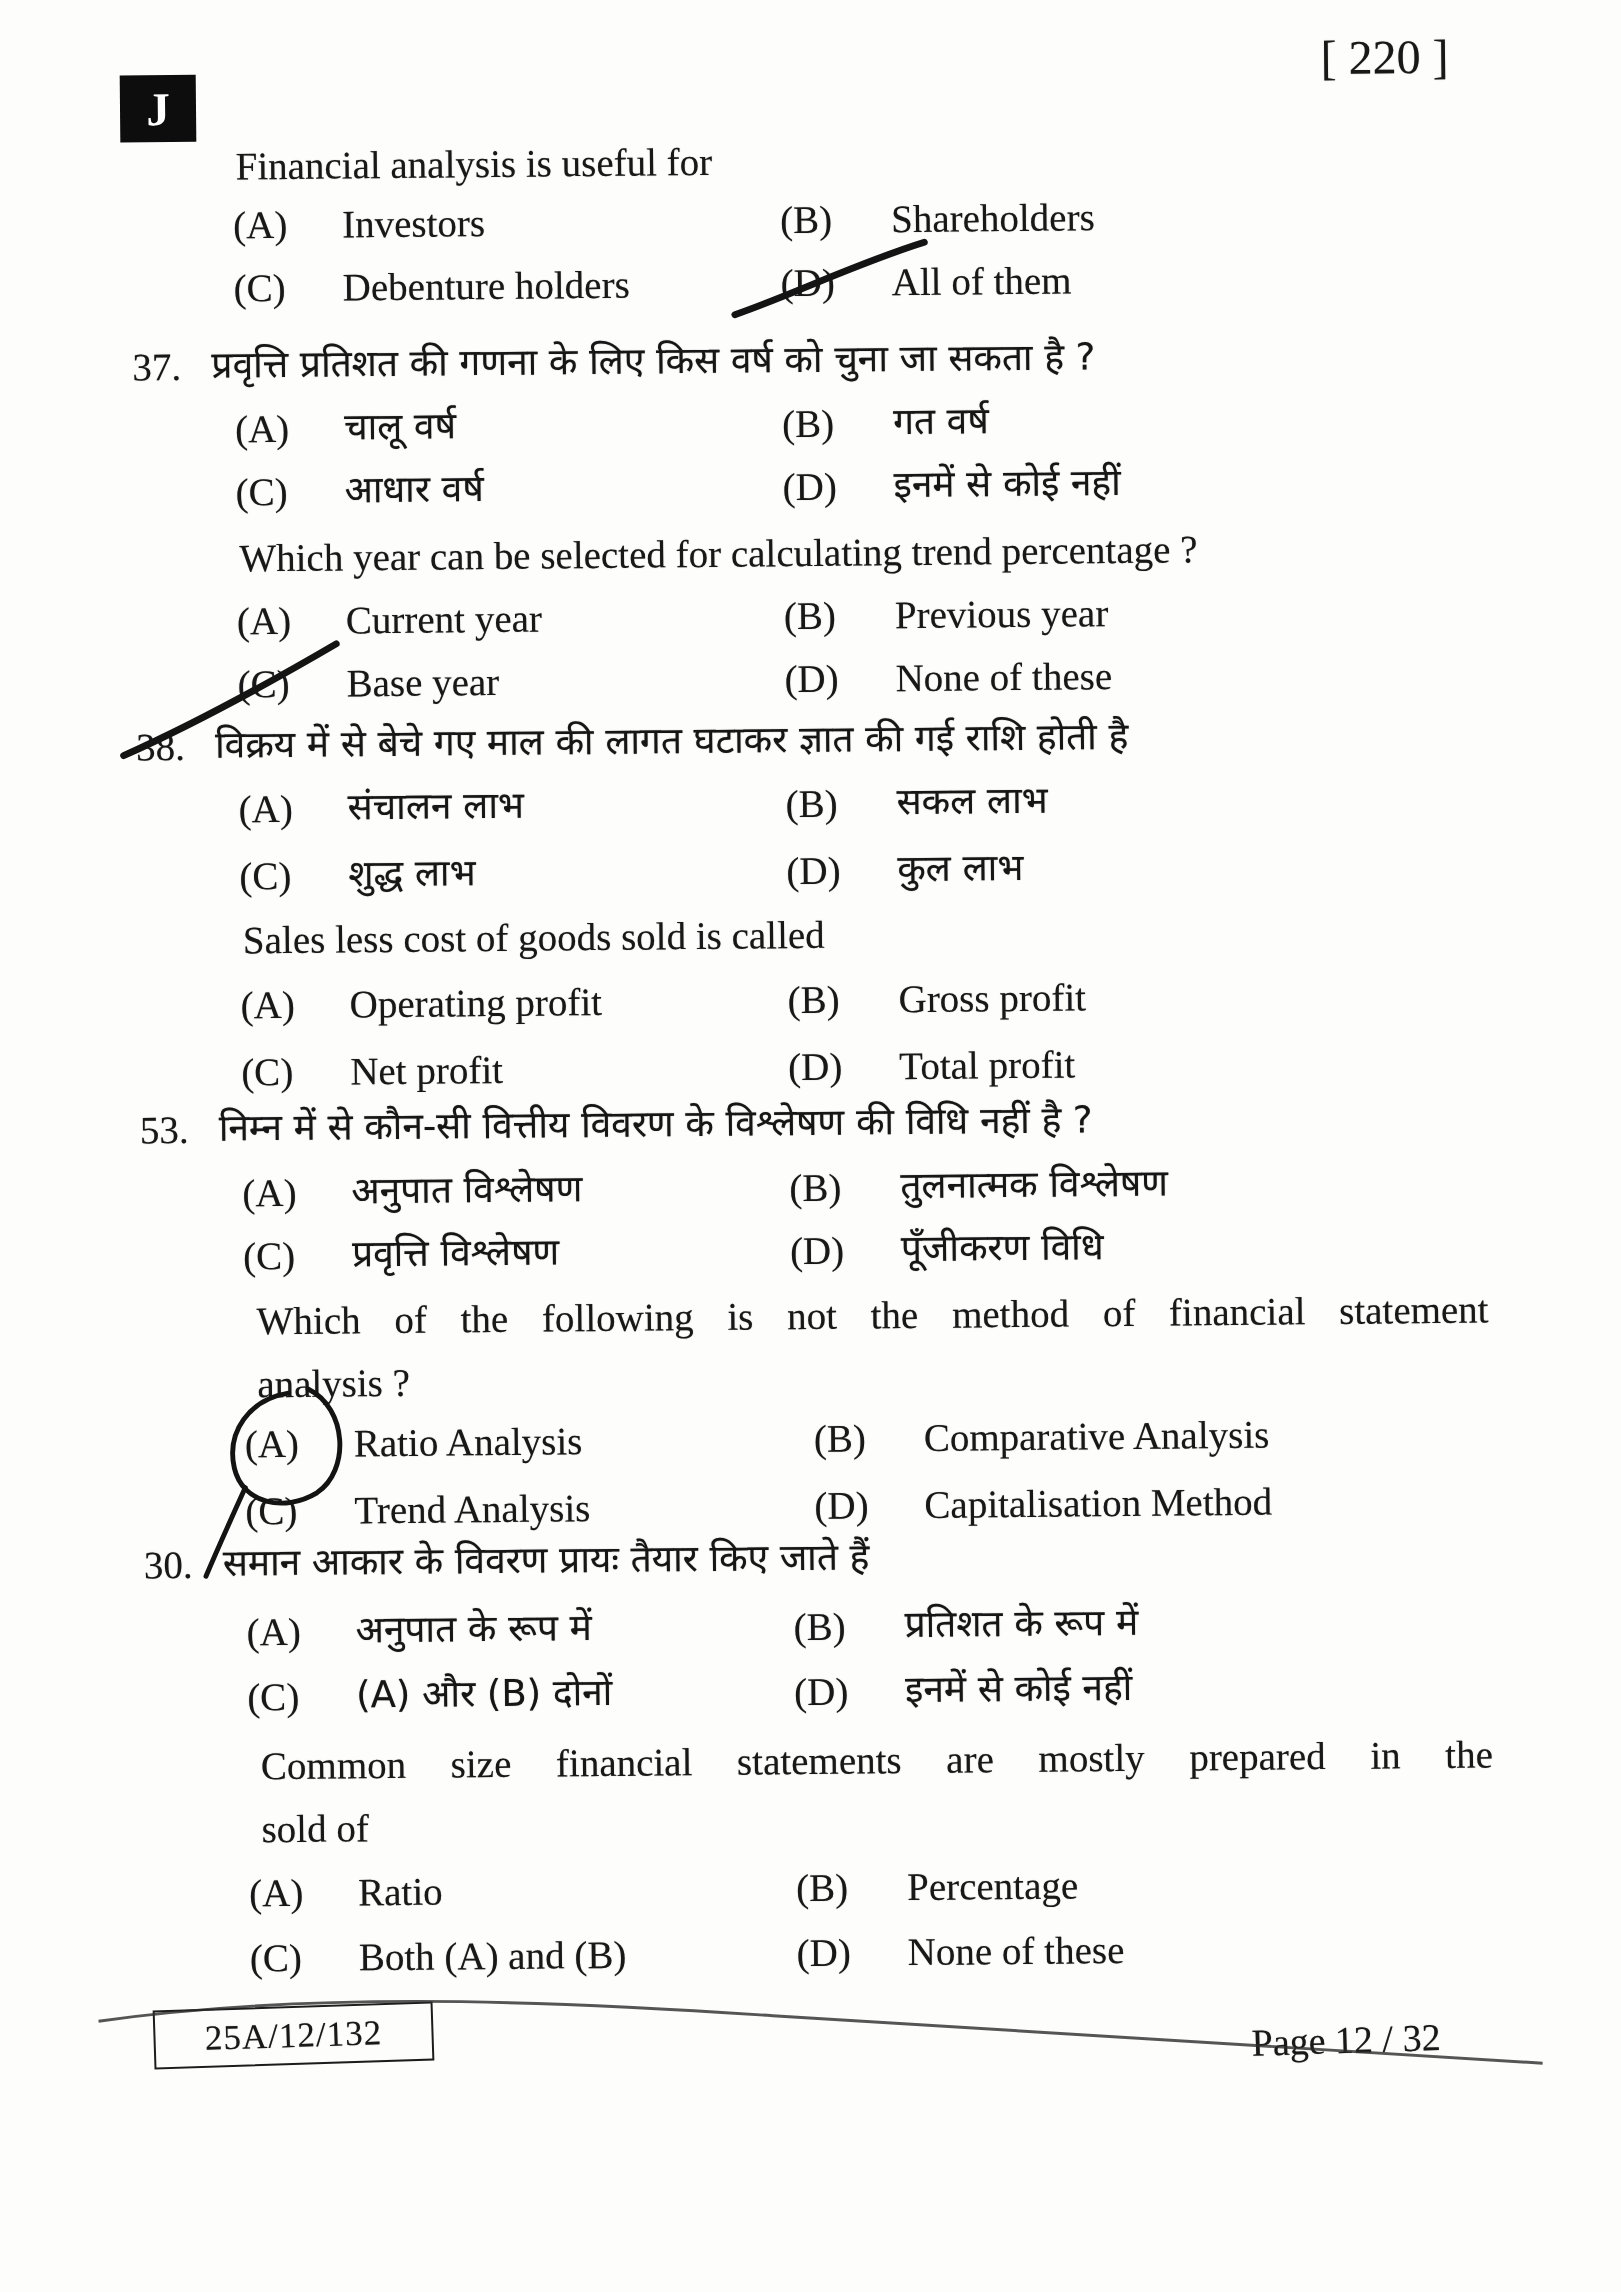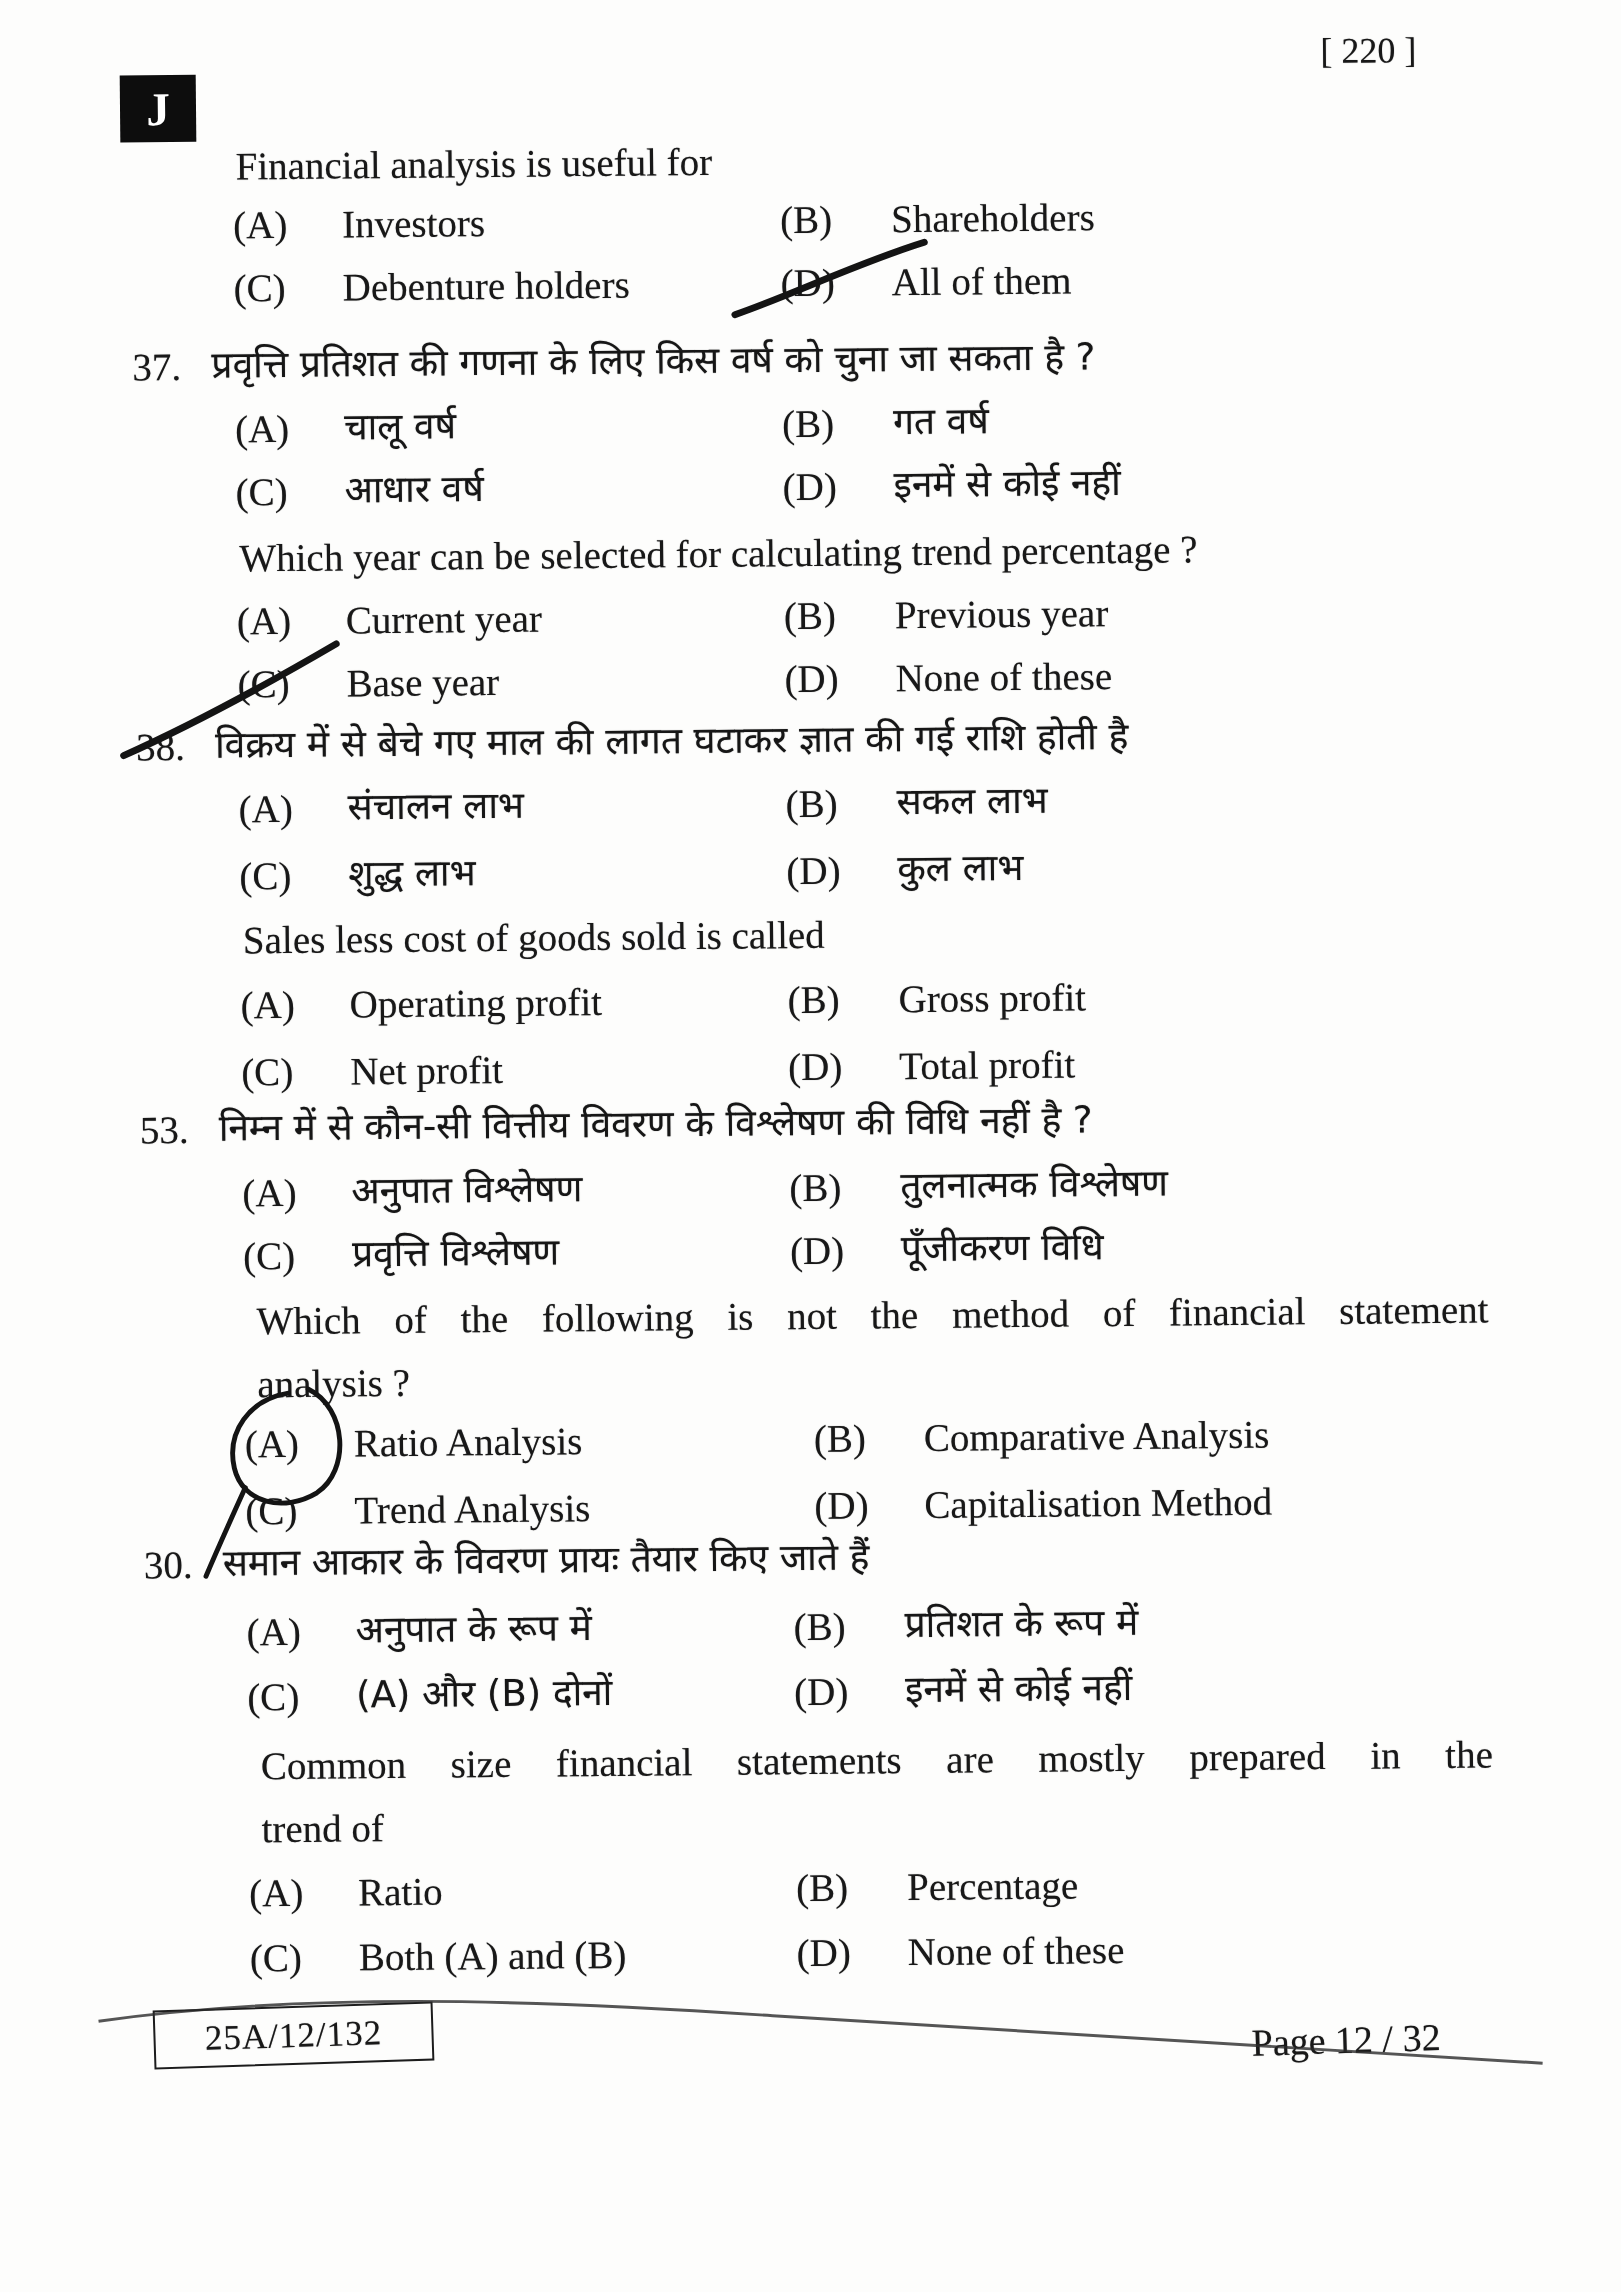--- a/index.html
+++ b/index.html
@@ -13,21 +13,21 @@
   .c2{left:351px;}
   .c3{left:789px;}
   .c4{left:900px;}
   .qnum{left:140px;}
   .qtext{left:219px;}
   .eq{left:245px;}
   .eqj{position:absolute;left:255px;top:0;width:1232px;text-align:justify;text-align-last:justify;line-height:1.15;}
   .badge{position:absolute;left:130px;top:69px;width:76px;height:67px;background:#0d0d0d;
          color:#ffffff;font-family:"Liberation Serif",serif;font-weight:bold;font-size:47px;
          display:flex;align-items:center;justify-content:center;}
-  .pageref{position:absolute;left:1331px;top:35px;font-size:36px;}
+  .pageref{position:absolute;left:1331px;top:35px;font-size:48px;}
   .codebox{position:absolute;left:145px;top:2001px;width:276px;height:55px;border:2.9px solid #1c1c1c;
            transform:rotate(-1.3deg);display:flex;align-items:center;justify-content:center;}
   .codebox span{font-size:35px;letter-spacing:1px;}
   .pagelabel{position:absolute;left:1243px;top:2023px;font-size:38px;transform:rotate(-1.2deg);}
   svg.marks{position:absolute;inset:0;pointer-events:none;}
 </style>
 </head>
 <body>
 
 <div id="canvas">
@@ -166,21 +166,21 @@
     <div class="row" style="top:1670px">
       <span class="lab c1 en">(C)</span>
       <span class="txt c2 hi">(A) और (B) दोनों</span>
       <span class="lab c3 en">(D)</span>
       <span class="txt c4 hi">इनमें से कोई नहीं</span>
     </div>
     <div class="row" style="top:1739px">
       <span class="eqj en">Common size financial statements are mostly prepared in the</span>
     </div>
     <div class="row" style="top:1802px">
-      <span class="eq en" style="left:255px">trend of</span>
+      <span class="eq en" style="left:255px">sold of</span>
     </div>
     <div class="row" style="top:1866px">
       <span class="lab c1 en">(A)</span>
       <span class="txt c2 en">Ratio</span>
       <span class="lab c3 en">(B)</span>
       <span class="txt c4 en">Percentage</span>
     </div>
     <div class="row" style="top:1931px">
       <span class="lab c1 en">(C)</span>
       <span class="txt c2 en">Both (A) and (B)</span>

